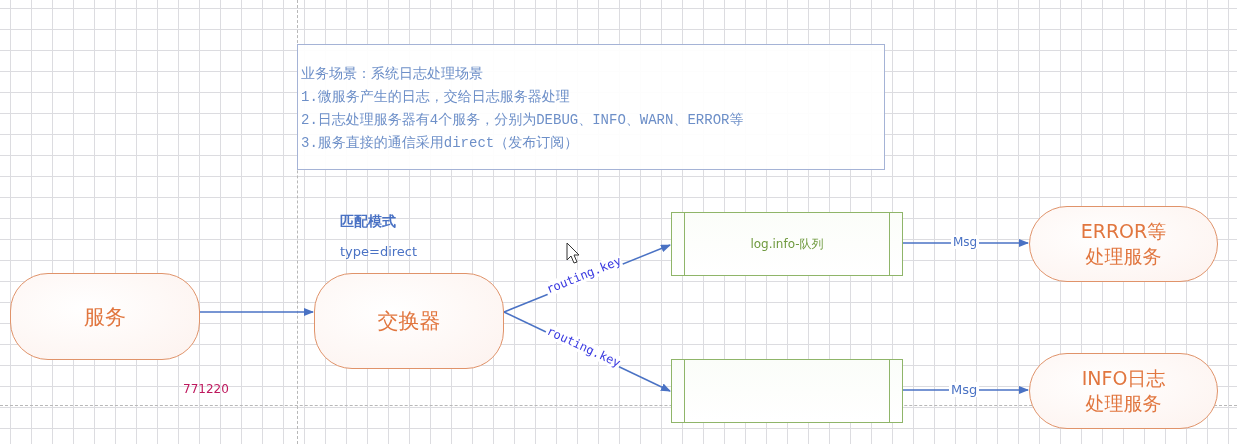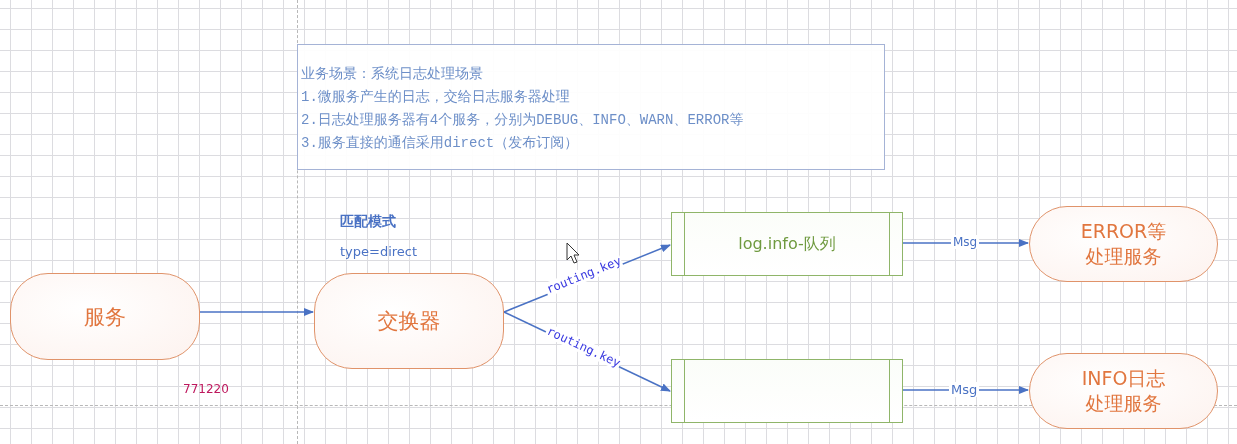--- a/index.html
+++ b/index.html
@@ -26,21 +26,21 @@
   .pill {
     border: 1.5px solid #e0936a; border-radius: 38px;
     background: radial-gradient(ellipse at 40% 40%, #ffffff 0%, #fdf2ee 100%);
     color: #e1763f; display: flex; align-items: center; justify-content: center;
     text-align: center; box-sizing: border-box;
   }
   .pill-lg { font-size: 21px; }
   .pill-sm { font-size: 19px; line-height: 25px; }
   .queue {
     border: 1.5px solid #8fb569; background: linear-gradient(#fbfdf9, #ffffff);
-    box-sizing: border-box; color: #6f9a3f; font-size: 16px;
+    box-sizing: border-box; color: #6f9a3f; font-size: 12px;
     display: flex; align-items: center; justify-content: center;
   }
   .queue .bar-l, .queue .bar-r { position: absolute; top: 0; bottom: 0; width: 0; border-left: 1.5px solid #8fb569; }
   .queue .bar-l { left: 12px; }
   .queue .bar-r { right: 12px; }
   .caption { color: #4a72c4; }
   .watermark { color: #be185d; font-size: 12px; }
   .edge-label {
     font-family: "DejaVu Sans Mono", "Liberation Mono", monospace;
     color: #3a3ae0; font-size: 12px; background: #ffffff; padding: 0 1px;

